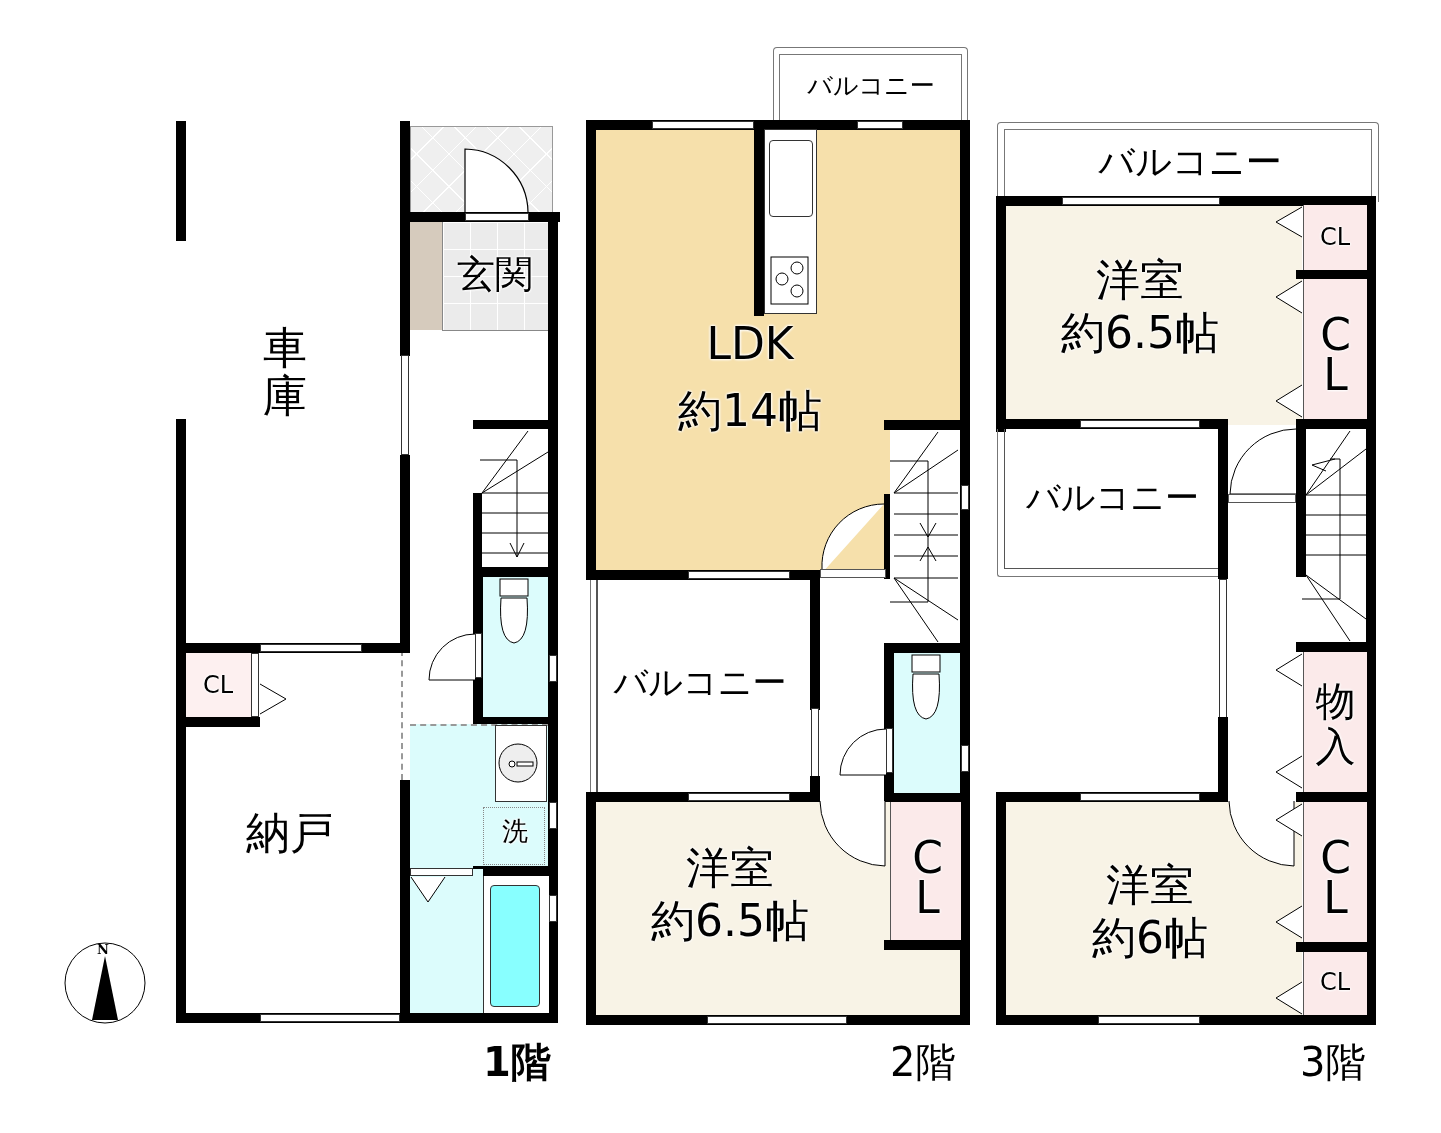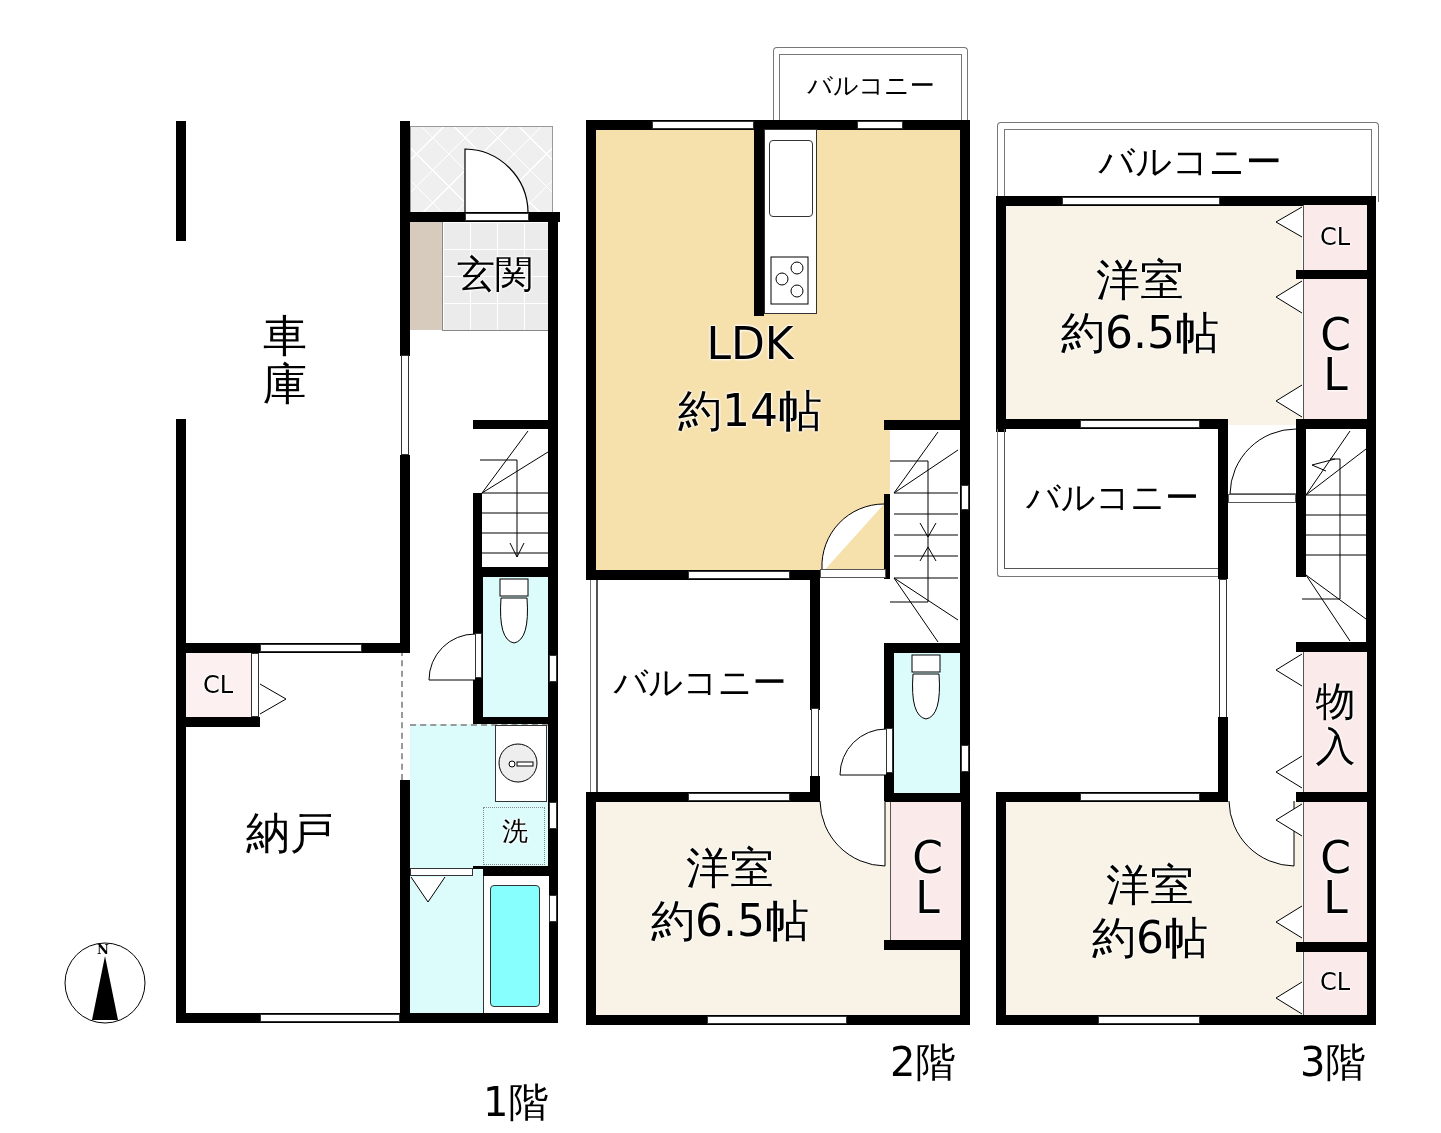--- a/index.html
+++ b/index.html
@@ -17,21 +17,21 @@
   svg{position:absolute;overflow:visible;}
   .floor-label{position:absolute;font-size:40px;color:#000;}
 </style>
 </head>
 <body>
 
 <div>
 
   <div class="wall" style="left:176px;top:121px;width:10px;height:120px;"></div>
   <div class="wall" style="left:176px;top:419px;width:10px;height:604px;"></div>
-  <div class="lbl big" style="left:255px;top:312px;width:60px;line-height:1.1;white-space:normal;">車庫</div>
+  <div class="lbl big" style="left:255px;top:324px;width:60px;line-height:1.1;white-space:normal;">車庫</div>
 
   <div class="room" style="left:410px;top:126px;width:143px;height:88px;background:#efefef;border:1px solid #999;box-sizing:border-box;background-image:repeating-linear-gradient(45deg,transparent 0 22px,#fff 22px 23px),repeating-linear-gradient(-45deg,transparent 0 22px,#fff 22px 23px);"></div>
   <div class="wall" style="left:400px;top:121px;width:10px;height:200px;"></div>
   <svg style="left:464px;top:148px;" width="70" height="70">
       <path d="M1 64 L1 1 A64 64 0 0 1 64 64" fill="#fff" stroke="#000" stroke-width="1.2"></path>
     </svg>
 
   <div class="wall" style="left:400px;top:212px;width:160px;height:10px;"></div>
   <div class="win" style="left:465px;top:213px;width:64px;height:8px;"></div>
   <div class="room" style="left:410px;top:222px;width:32px;height:108px;background:#d6cbbd;"></div>
@@ -102,21 +102,21 @@
   <div class="win" style="left:251px;top:653px;width:8px;height:64px;"></div>
   <svg style="left:259px;top:683px;" width="30" height="36">
       <polyline points="1,1 27,16 1,31" fill="#fff" stroke="#000"></polyline>
     </svg>
   <div class="wall" style="left:176px;top:717px;width:84px;height:10px;"></div>
   <div class="room" style="left:186px;top:653px;width:214px;height:360px;background:#fdf0f0;z-index:-1;"></div>
   <div class="lbl big" style="left:220px;top:810px;width:140px;">納戸</div>
   <div class="wall" style="left:176px;top:1013px;width:382px;height:10px;"></div>
   <div class="win" style="left:260px;top:1014px;width:140px;height:8px;"></div>
 
-  <div class="floor-label" style="left:483px;top:1075px;">1階</div>
+  <div class="floor-label" style="left:483px;top:1035px;font-weight:bold;">1階</div>
 
   <svg style="left:64px;top:940px;" width="84" height="84">
     <circle cx="41" cy="43" r="40" fill="#fff" stroke="#000" stroke-width="1"></circle>
     <polygon points="41,16 28,80 54,80" fill="#000"></polygon>
   </svg>
   <div class="abs" style="left:97px;top:942px;font-size:13px;font-weight:bold;font-family:'DejaVu Serif',serif;">N</div>
 </div>
 
 <div>
 

